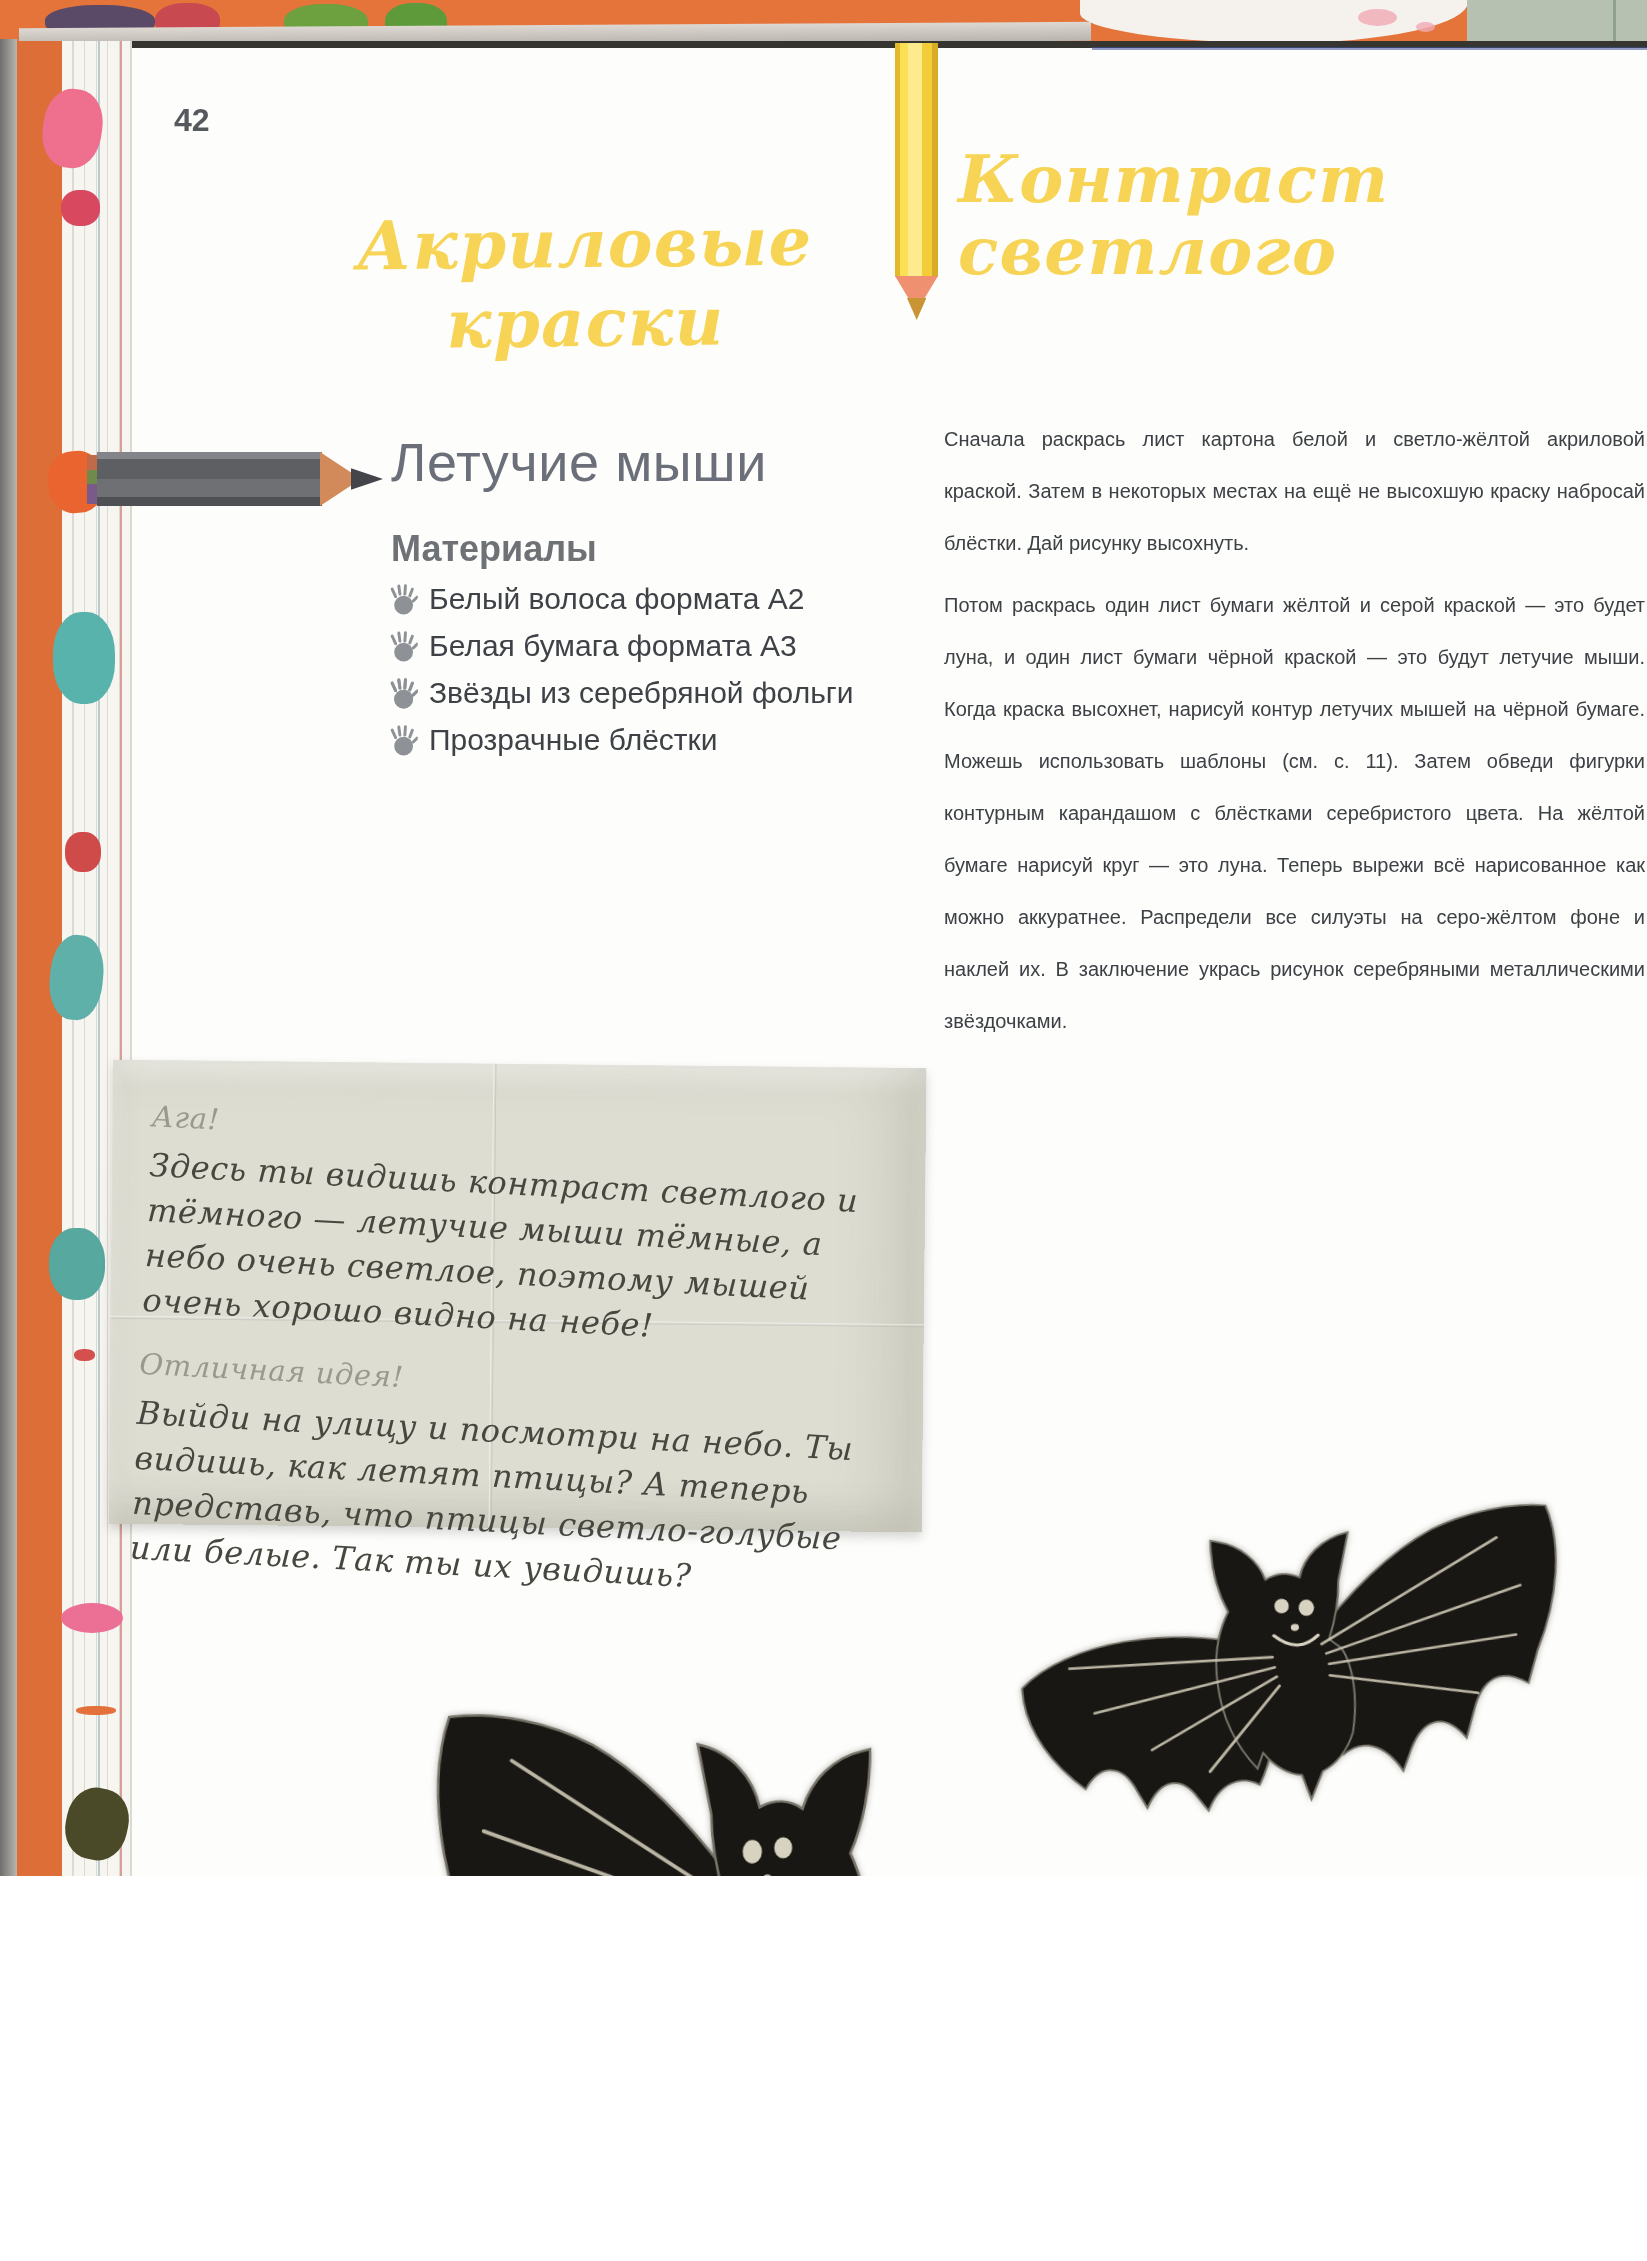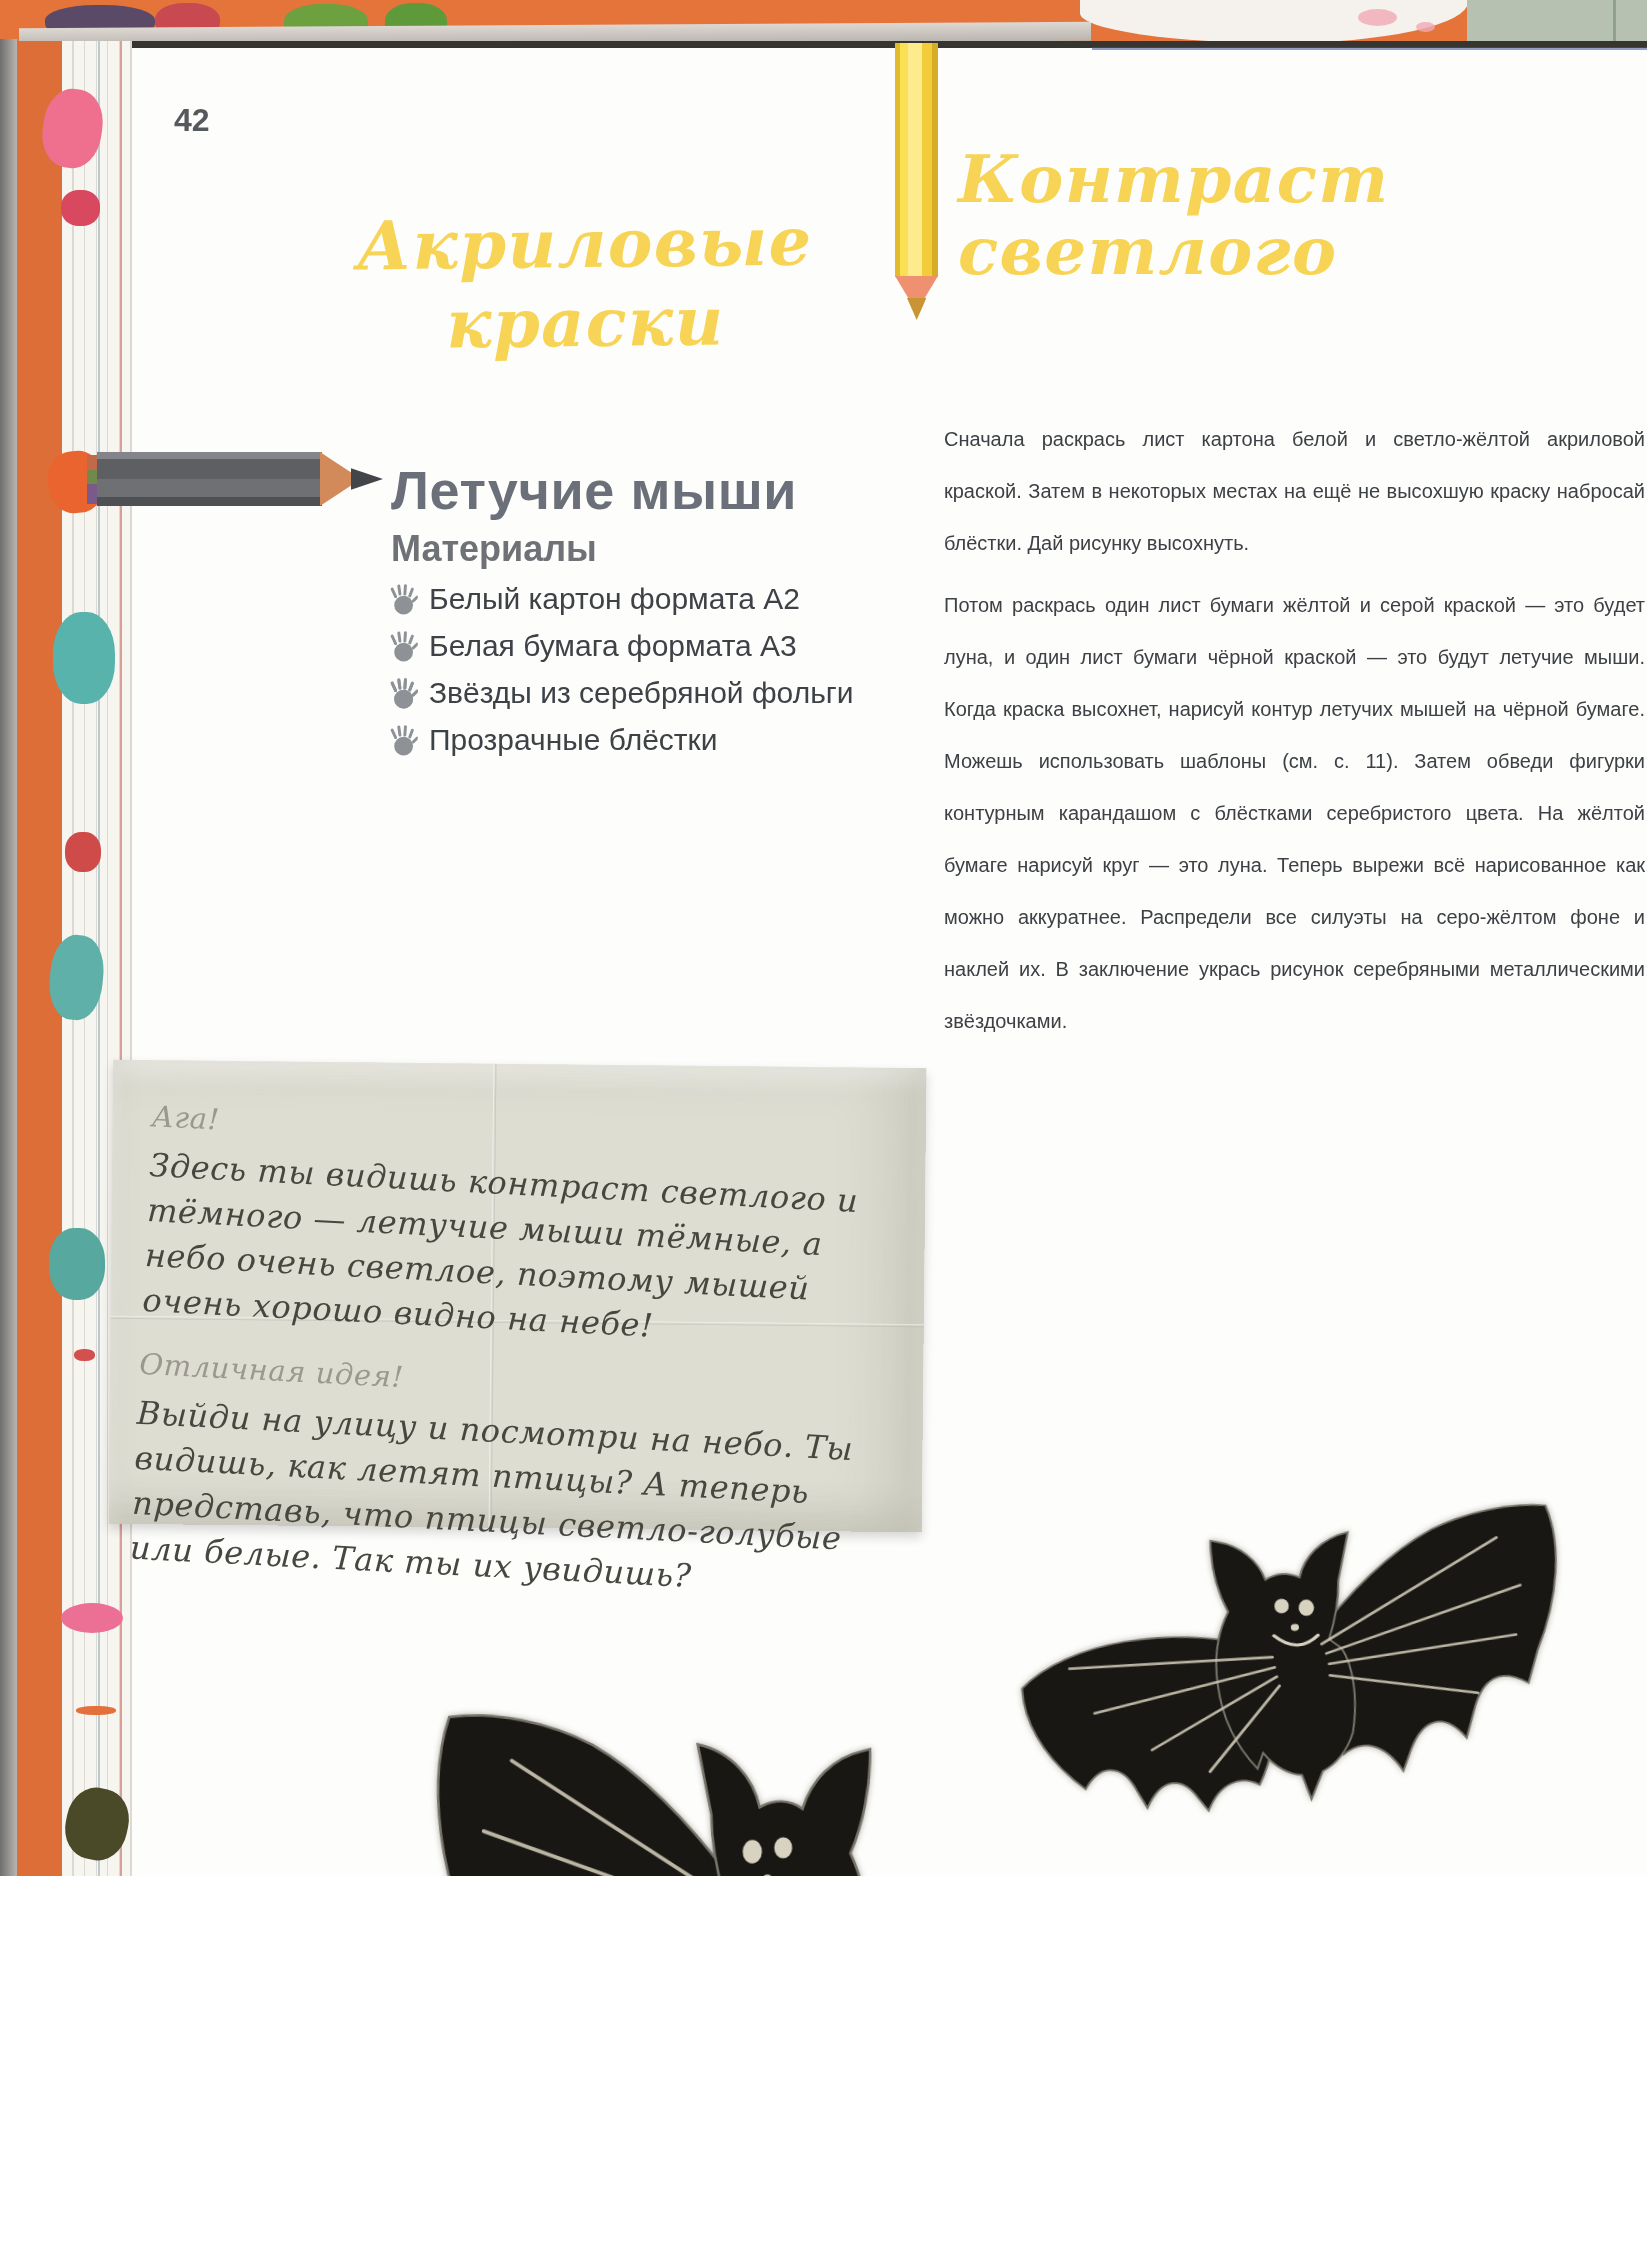--- a/index.html
+++ b/index.html
@@ -49,21 +49,21 @@
   .pencil-g-tip{position:absolute;left:254px;top:0;width:32px;height:54px;background:#43454a;
     clip-path:polygon(0 30%,100% 50%,0 70%);}
 
   
   .script-title{position:absolute;font-family:"DejaVu Serif",serif;font-style:italic;font-weight:bold;
     color:#f7d456;letter-spacing:1.3px;}
   .title-left{left:283px;top:204px;width:604px;font-size:67px;text-align:center;transform:rotate(-0.6deg);}
   .title-right{left:958px;top:143px;font-size:66px;line-height:72px;}
 
   
-  .heading{position:absolute;left:391px;top:431px;font-size:54px;font-weight:bold;color:#6b6f79;letter-spacing:0.6px;margin-top:28px;}
+  .heading{position:absolute;left:391px;top:431px;font-size:54px;font-weight:normal;color:#6b6f79;letter-spacing:0.6px;}
   .materials-label{position:absolute;left:391px;top:528px;font-size:36px;font-weight:bold;color:#6e7176;}
   .materials{position:absolute;left:388px;top:575px;width:510px;list-style:none;margin:0;padding:0;}
   .materials li{position:relative;padding-left:41px;font-size:30px;line-height:47px;color:#3e4247;}
   .materials li .hand{position:absolute;left:0;top:8.4px;width:30px;height:32px;}
 
   
   .note{position:absolute;left:111px;top:1064px;width:813px;height:464px;background:#deddd2;
     transform:rotate(0.6deg);
     box-shadow:0 5.2px 10.3px rgba(0,0,0,0.16), inset -39px 0 52px rgba(118,116,102,.16),
                inset 0 -22px 30px rgba(118,116,102,.12), inset 0 13px 19.4px rgba(255,255,255,.5);}
@@ -203,21 +203,21 @@
           <circle cx="610" cy="302" r="8"></circle>
         </g>
         <path d="M566,324 Q608,366 652,318" stroke="#d8d2c0" stroke-width="7" fill="none" stroke-linecap="round"></path>
       </symbol>
     </defs>
   </svg>
 
   <ul class="materials">
     <li><svg class="hand" viewBox="0 0 24 26">
           <use href="#hand"></use>
-        </svg><span>Белый картон формата А2</span></li>
+        </svg><span>Белый волоса формата А2</span></li>
     <li><svg class="hand" viewBox="0 0 24 26">
           <use href="#hand"></use>
         </svg><span>Белая бумага формата А3</span></li>
     <li><svg class="hand" viewBox="0 0 24 26">
           <use href="#hand"></use>
         </svg></li>
     <li><svg class="hand" viewBox="0 0 24 26">
           <use href="#hand"></use>
         </svg><span>Звёзды из серебряной фольги</span></li>
     <li><svg class="hand" viewBox="0 0 24 26">

